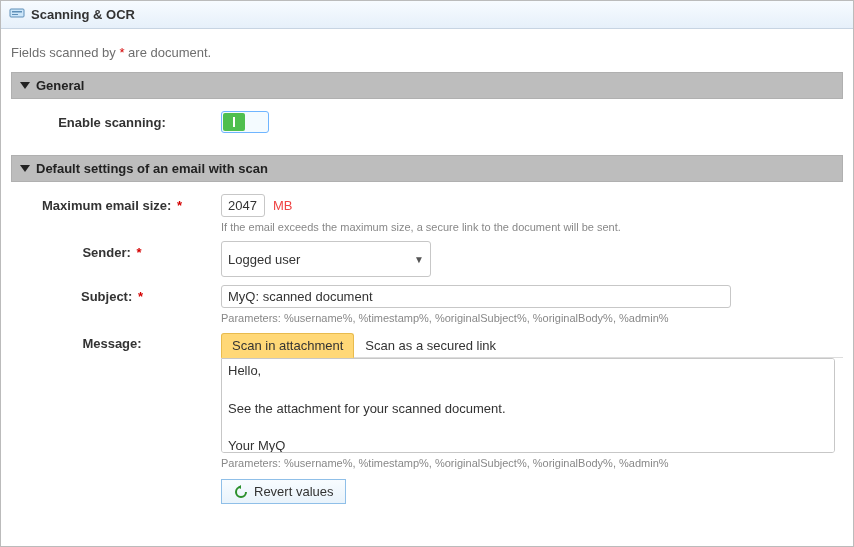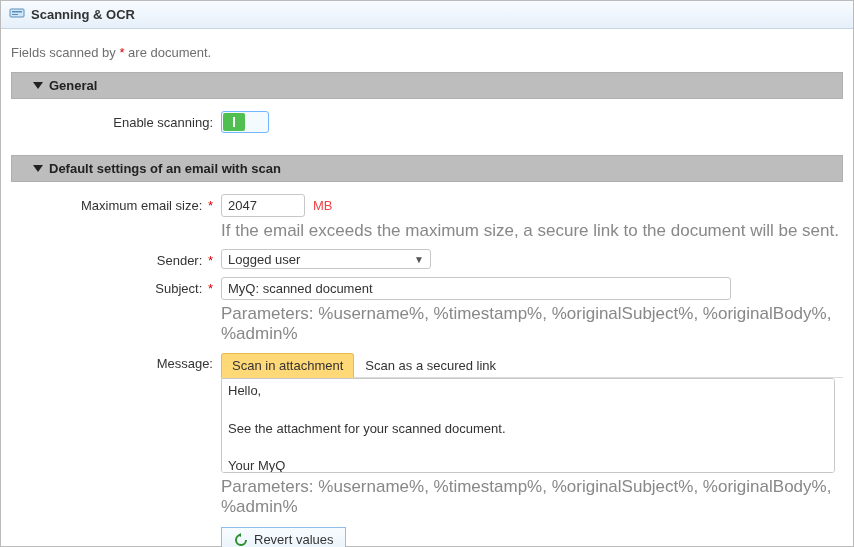--- a/index.html
+++ b/index.html
@@ -33,56 +33,57 @@
     padding: 10px 10px 10px 10px;
   }
   .mandatory-note {
     color: #6e6e6e;
     margin: 6px 0 12px 0;
   }
   .asterisk { color: #d40000; }
   .section-header {
     background: #bdbdbd;
     border: 1px solid #b0b0b0;
-    padding: 5px 21px;
+    padding: 5px 8px;
     display: flex;
     align-items: center;
     gap: 6px;
     font-weight: bold;
     color: #222;
   }
   .section-body {
     padding: 12px 0 14px 0;
   }
   .form-row {
     display: flex;
     align-items: flex-start;
     margin-bottom: 8px;
   }
   .form-label {
     width: 210px;
-    text-align: right;
+    text-align: center;
     padding-right: 8px;
     padding-top: 4px;
     color: #333;
+    font-weight: bold;
   }
   .form-label .asterisk { margin-left: 2px; }
   .form-control {
     display: flex;
     flex-direction: column;
     flex: 1;
   }
   .ctrl-line {
     display: flex;
     align-items: center;
     gap: 8px;
   }
   .hint {
     color: #888;
-    font-size: 17px;
+    font-size: 11px;
     margin-top: 4px;
   }
   
   .toggle {
     width: 48px; height: 22px;
     border: 1px solid #6fb5ff;
     border-radius: 3px;
     background: #f4fbff;
     display: flex;
     align-items: center;
@@ -103,25 +104,25 @@
   
   input[type=text].txt, .select, textarea.txtarea {
     border: 1px solid #c7c7c7;
     border-radius: 3px;
     padding: 3px 6px;
     font-family: inherit;
     font-size: 13px;
     background: #fff;
     color: #333;
   }
-  input.num { width: 84px; }
+  input.num { width: 44px; }
   .unit { color: #ef4444; }
   .select {
     width: 210px;
-    height: 20px;
+    height: 36px;
     display: flex;
     align-items: center;
     justify-content: space-between;
     cursor: pointer;
   }
   .select .caret {
     font-size: 10px; color: #555;
   }
   input.subject { width: 510px; }
   

